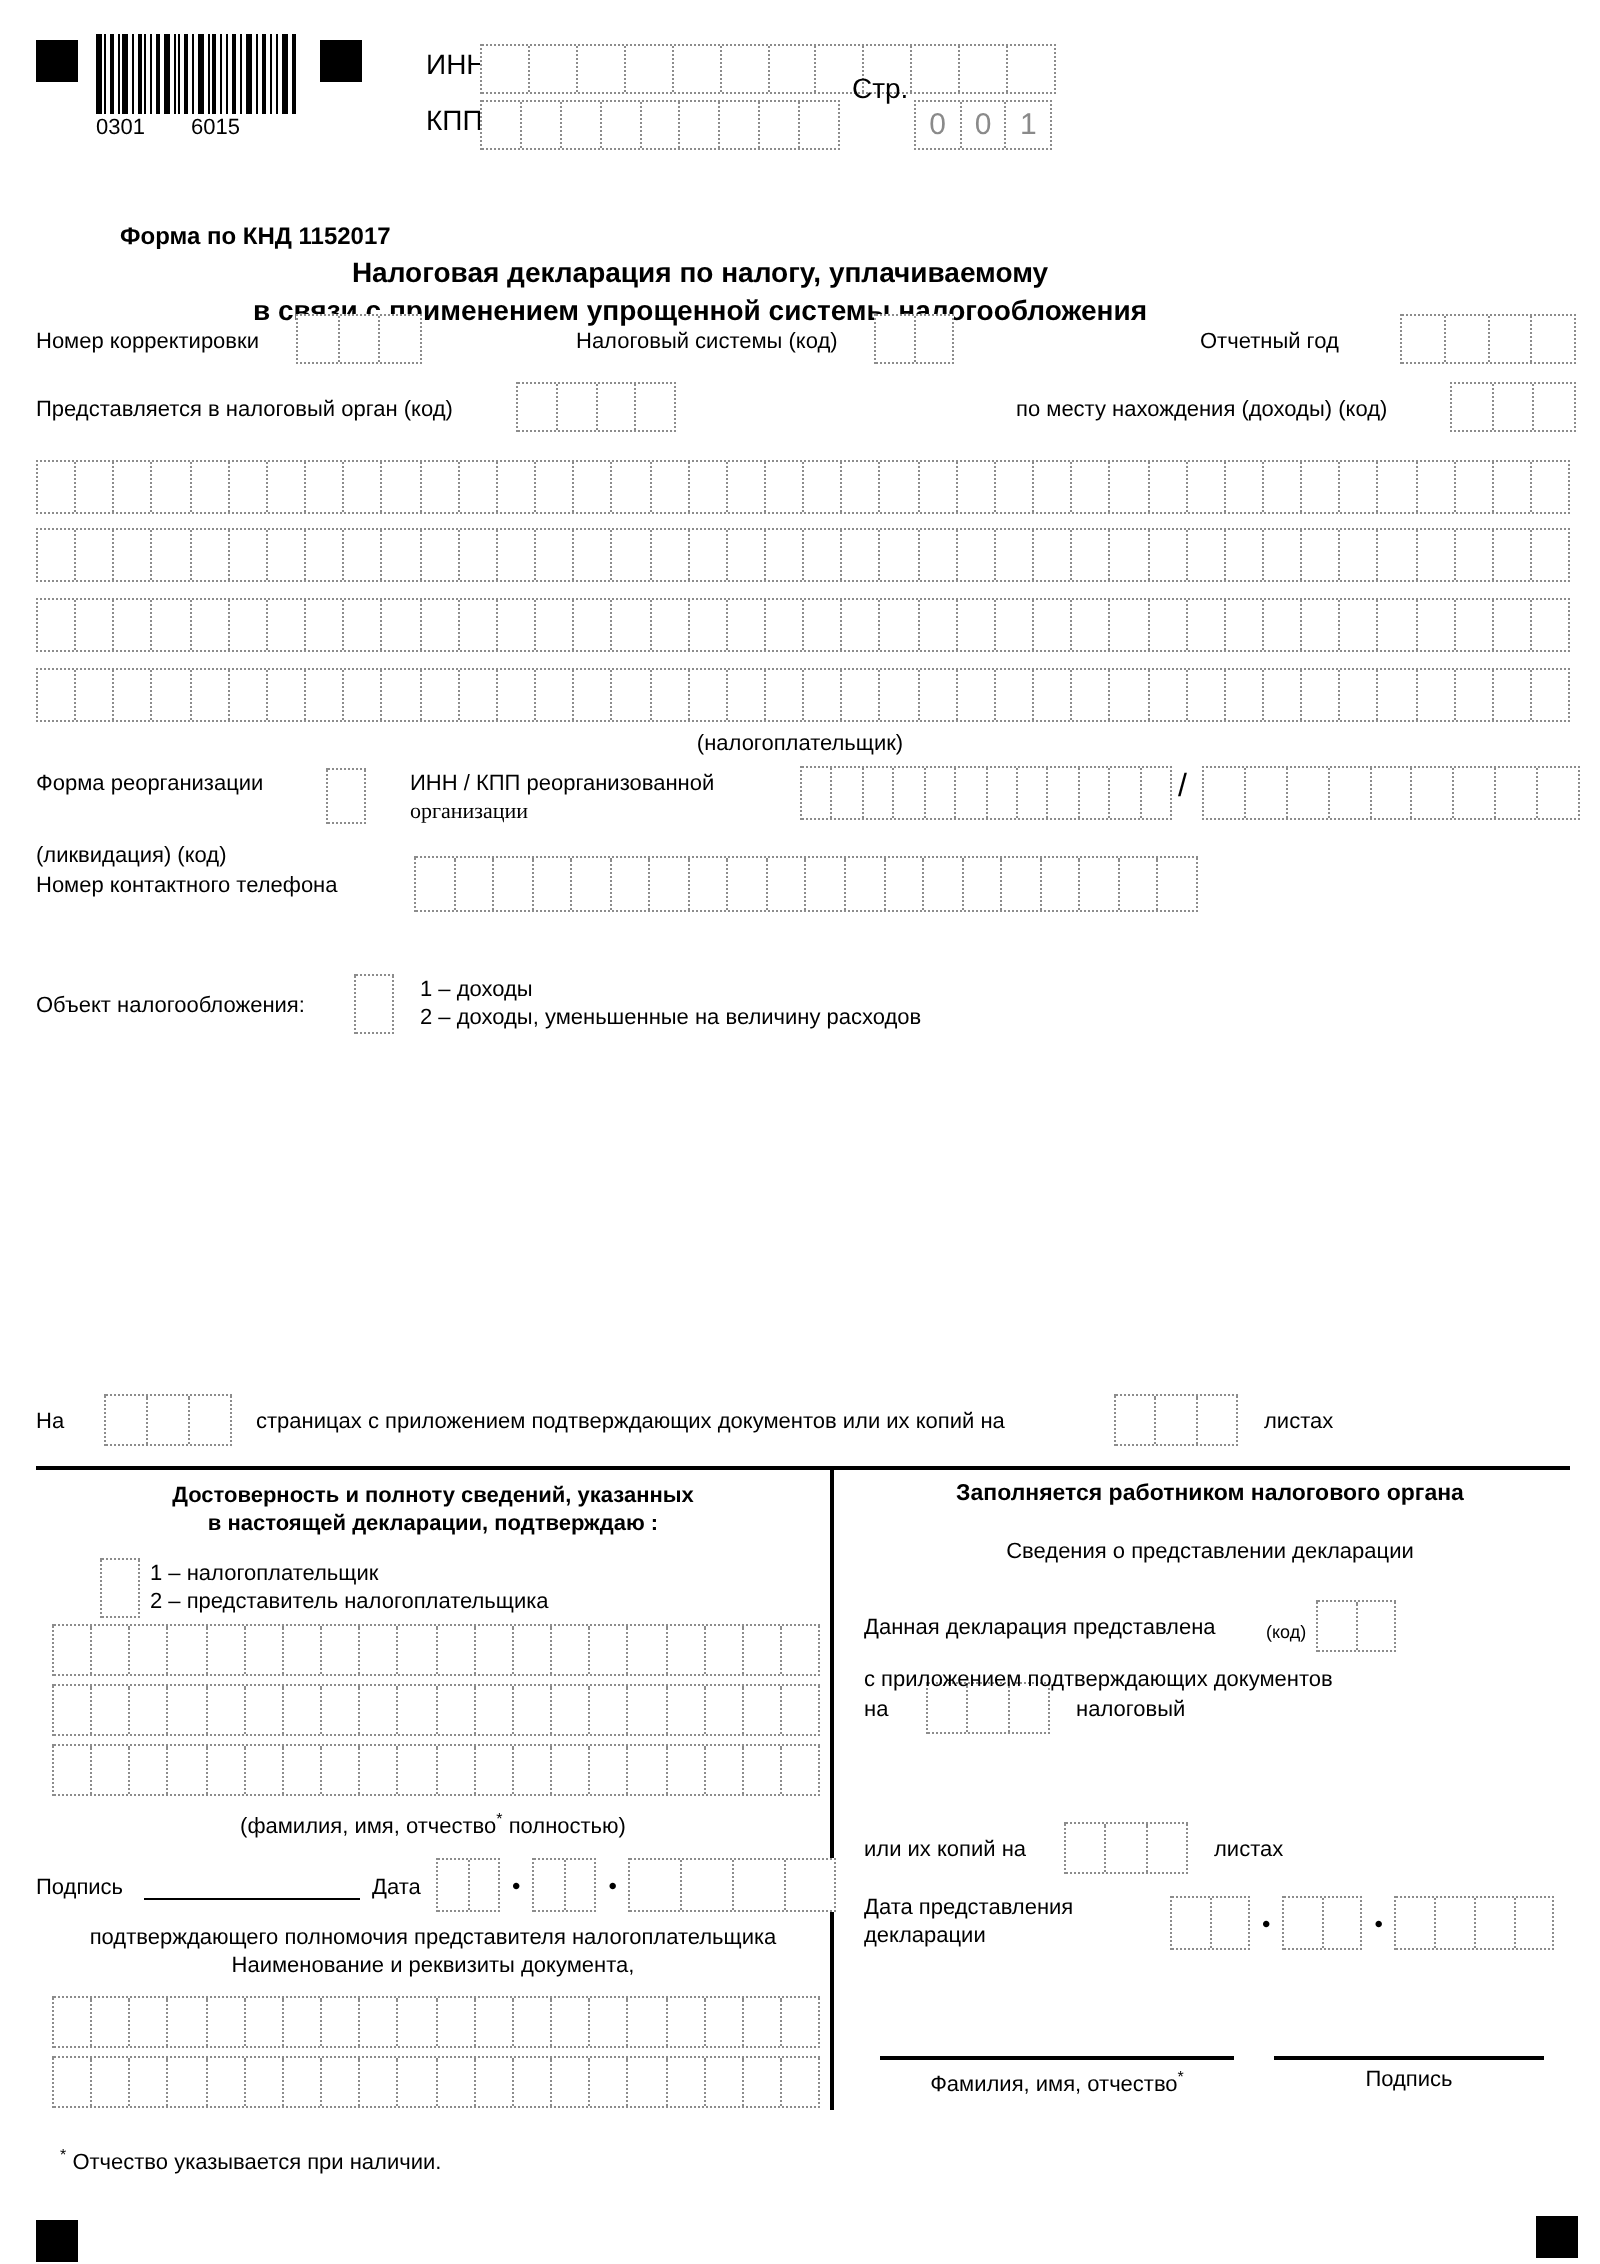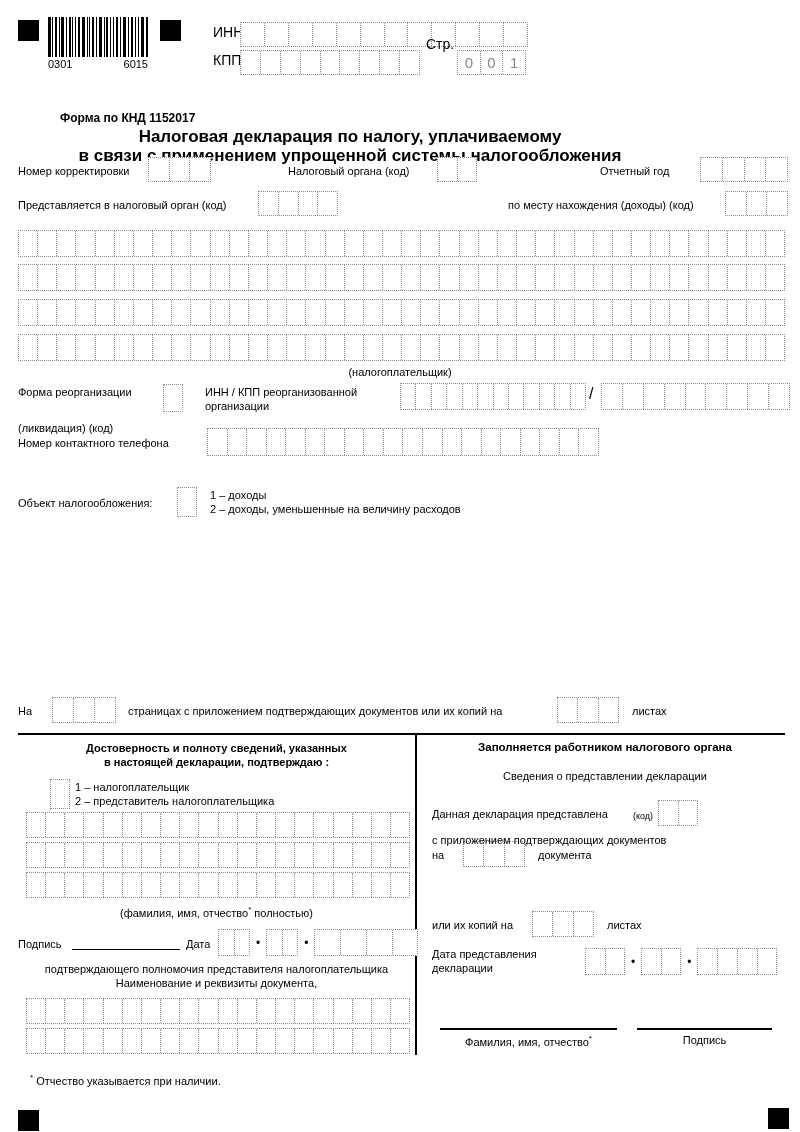--- a/index.html
+++ b/index.html
@@ -15,23 +15,23 @@
   .cellfield .cell{flex:1 1 0;border-right:1px dotted #8c8c8c;}
   .cellfield .cell:last-child{border-right:none;}
   .pagecell{display:flex;align-items:center;justify-content:center;
             color:#8a8a8a;font-size:15px;font-family:"Liberation Sans",sans-serif;}
   .dategrp{display:flex;align-items:center;gap:6px;}
   .ddot{font-size:12px;line-height:10px;}
   .hline{position:absolute;background:#000;}
   .sigline{position:absolute;border-top:2px solid #000;}
   .underl{position:absolute;border-bottom:1px solid #000;}
   sup{font-size:8px;}
-  .barnum{position:absolute;display:flex;justify-content:space-between;gap:13px;font-size:11px;}
+  .barnum{position:absolute;display:flex;justify-content:flex-start;gap:23px;font-size:11px;}
   .titleblock{position:absolute;left:0;width:700px;text-align:center;
-              font-weight:bold;font-size:17px;line-height:19px;}
+              font-weight:bold;font-size:14px;line-height:19px;}
 </style>
 </head>
 <body>
 
 <div id="page">
 
   <div class="sq" style="left:18px;top:20px;"></div>
   <div class="abs" style="left:48px;top:17px;width:100px;height:40px;">
     <svg width="100" height="40" viewBox="0 0 100 40" shape-rendering="crispEdges">
       <rect x="0" y="0" width="3" height="40"></rect>
@@ -110,21 +110,21 @@
     <div>Налоговая декларация по налогу, уплачиваемому</div>
     <div>в связи с применением упрощенной системы налогообложения</div>
   </div>
 
   <div class="lbl" style="left:18px;top:165px;">Номер корректировки</div>
   <div class="cellfield abs" style="left:148px;top:157px;width:63px;height:25px;">
       <div class="cell"></div>
       <div class="cell"></div>
       <div class="cell"></div>
     </div>
-  <div class="lbl" style="left:288px;top:165px;">Налоговый органа (код)</div>
+  <div class="lbl" style="left:288px;top:165px;">Налоговый системы (код)</div>
   <div class="cellfield abs" style="left:437px;top:157px;width:40px;height:25px;">
       <div class="cell"></div>
       <div class="cell"></div>
     </div>
   <div class="lbl" style="left:600px;top:165px;">Отчетный год</div>
   <div class="cellfield abs" style="left:700px;top:157px;width:88px;height:25px;">
       <div class="cell"></div>
       <div class="cell"></div>
       <div class="cell"></div>
       <div class="cell"></div>
@@ -313,21 +313,21 @@
       <div class="cell"></div>
     </div>
   <div class="lbl ctr" style="left:0px;top:366px;width:800px;white-space:normal;">(налогоплательщик)</div>
 
   <div class="lbl" style="left:18px;top:386px;">Форма реорганизации</div>
   <div class="lbl" style="left:18px;top:422px;">(ликвидация) (код)</div>
   <div class="cellfield abs" style="left:163px;top:384px;width:20px;height:28px;">
       <div class="cell"></div>
     </div>
   <div class="lbl" style="left:205px;top:386px;">ИНН / КПП реорганизованной</div>
-  <div class="lbl" style="left:205px;top:400px;">организации</div>
+  <div class="lbl" style="left:205px;top:400px;font-family:Liberation Serif, serif;">организации</div>
   <div class="cellfield abs" style="left:400px;top:383px;width:186px;height:27px;">
       <div class="cell"></div>
       <div class="cell"></div>
       <div class="cell"></div>
       <div class="cell"></div>
       <div class="cell"></div>
       <div class="cell"></div>
       <div class="cell"></div>
       <div class="cell"></div>
       <div class="cell"></div>
@@ -563,21 +563,21 @@
       <div class="cell"></div>
       <div class="cell"></div>
     </div>
 
   <div class="lbl" style="left:432px;top:849px;">на</div>
   <div class="cellfield abs" style="left:463px;top:841px;width:62px;height:26px;">
       <div class="cell"></div>
       <div class="cell"></div>
       <div class="cell"></div>
     </div>
-  <div class="lbl" style="left:538px;top:849px;">документа</div>
+  <div class="lbl" style="left:538px;top:849px;">налоговый</div>
 
   <div class="lbl" style="left:432px;top:834px;">с приложением подтверждающих документов</div>
 
   <div class="lbl" style="left:432px;top:919px;">или их копий на</div>
   <div class="cellfield abs" style="left:532px;top:911px;width:62px;height:26px;">
       <div class="cell"></div>
       <div class="cell"></div>
       <div class="cell"></div>
     </div>
   <div class="lbl" style="left:607px;top:919px;">листах</div>

